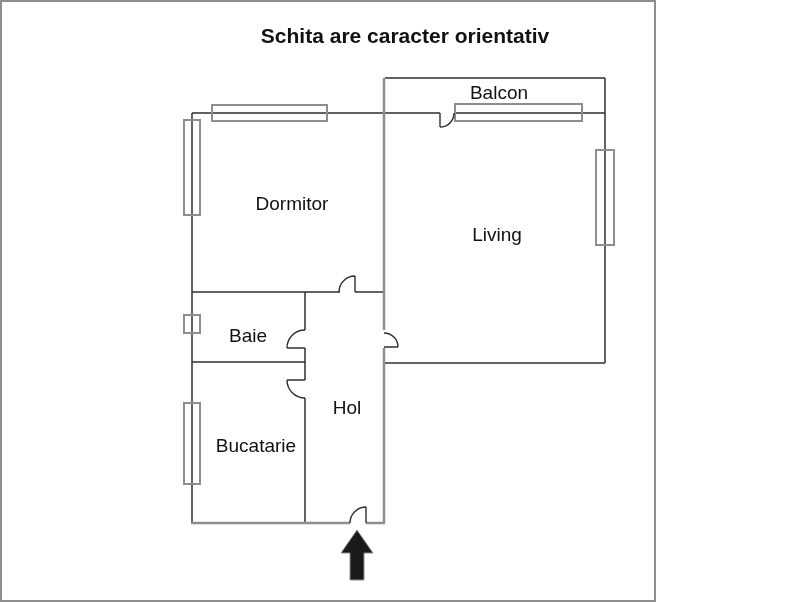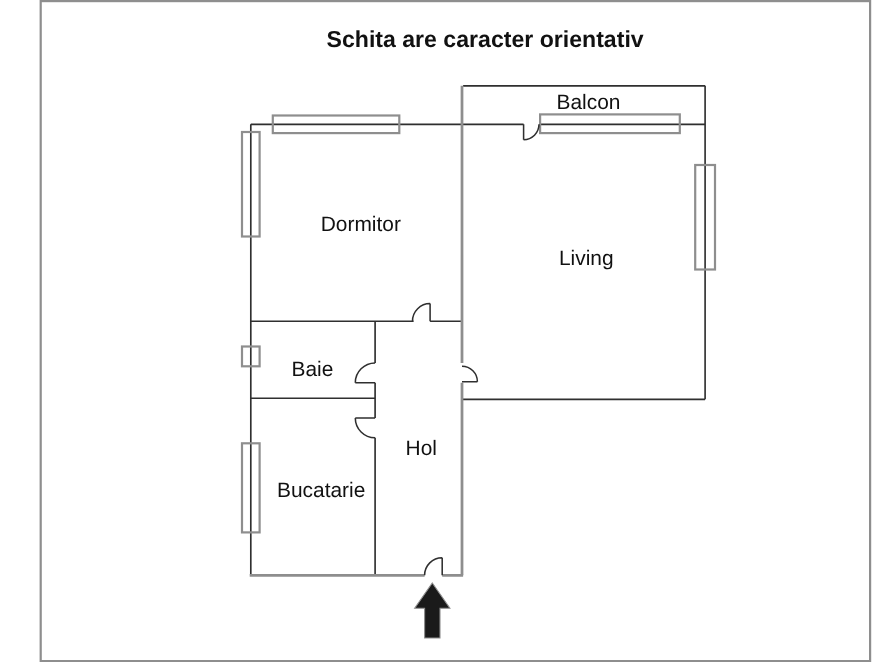--- a/index.html
+++ b/index.html
@@ -1,24 +1,23 @@
 <!DOCTYPE html>
 <html style="--wall: #2f2f2f; --gray: #8e8e8e; --text: #111111; --bg: #ffffff; --arrow: #1a1a1a;"><head>
 <meta charset="utf-8">
 <style>
   html,body{margin:0;padding:0;background:#fff;}
   #canvas{
     position:relative;
-    width:756px;height:602px;
+    width:656px;height:602px;
     box-sizing:border-box;
     background:var(--bg,#fff);
     border:2px solid var(--gray,#8e8e8e);
     font-family:"Liberation Sans", sans-serif;
     overflow:hidden;
-    margin-left:36px;
   }
   svg{display:block;}
   .wall{stroke:var(--wall,#2f2f2f);stroke-width:1.5;fill:none;}
   .gray-wall{stroke:var(--gray,#8e8e8e);stroke-width:2.5;fill:none;}
   .window{stroke:var(--gray,#8e8e8e);stroke-width:2;fill:none;}
   .door{stroke:var(--wall,#2f2f2f);stroke-width:1.4;fill:none;}
   .arrow{fill:var(--arrow,#1a1a1a);stroke:var(--gray,#8e8e8e);stroke-width:1;}
   .room-label{fill:var(--text,#111);font-family:"Liberation Sans",sans-serif;font-size:19px;text-anchor:middle;}
   .plan-title{fill:var(--text,#111);font-family:"Liberation Sans",sans-serif;font-size:21px;font-weight:600;text-anchor:middle;}
 </style>

